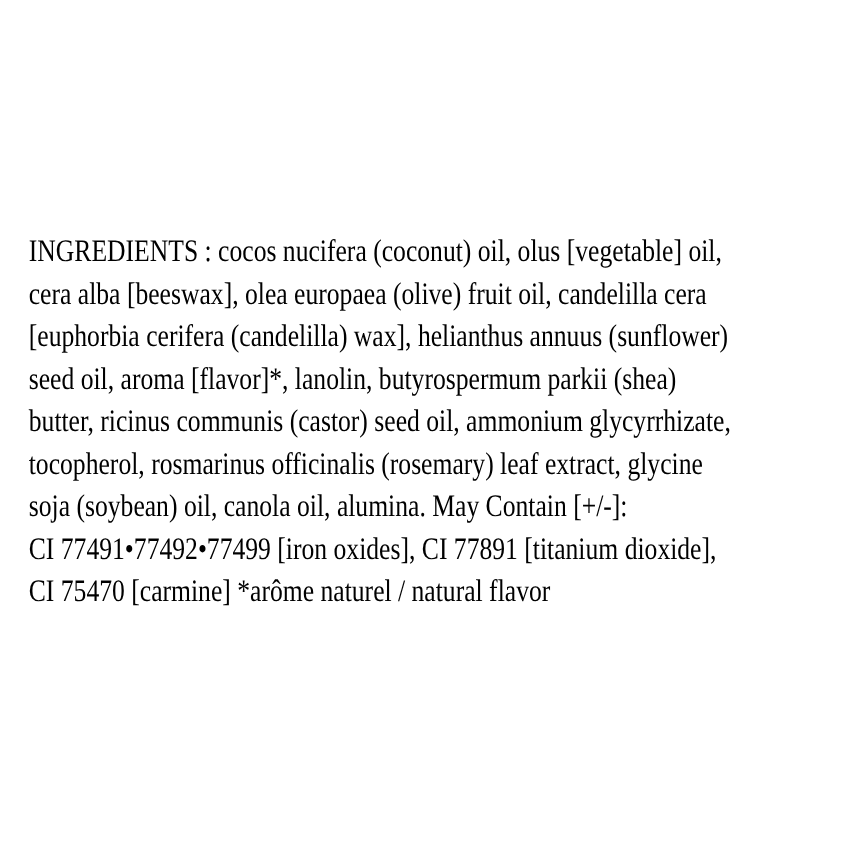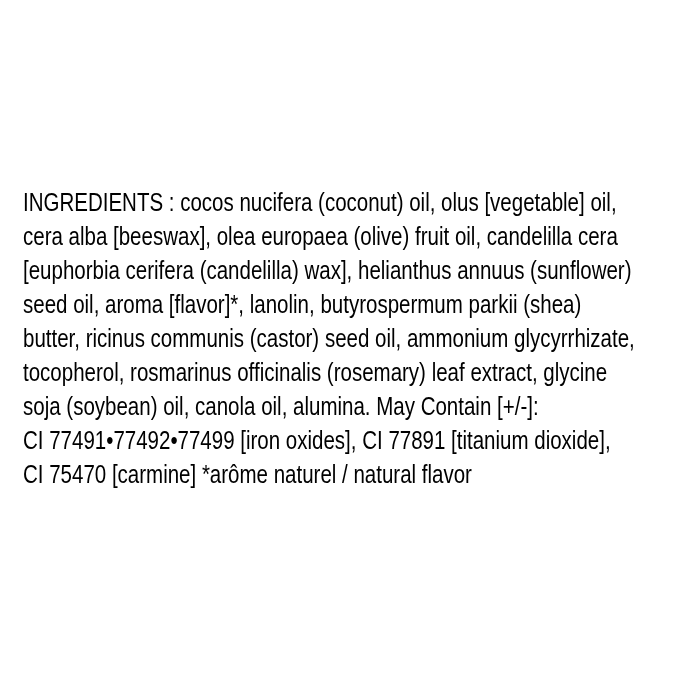--- a/index.html
+++ b/index.html
@@ -11,20 +11,21 @@
     height: 679px;
     background: #ffffff;
     overflow: hidden;
     font-family: "Liberation Sans", sans-serif;
   }
   .page {
     position: relative;
     width: 598px;
     height: 679px;
     background: #ffffff;
+    font-family: Liberation Serif, serif;
   }
   .text-block {
     position: absolute;
     left: 23px;
     top: 185px;
     color: #000000;
     font-size: 25px;
     line-height: 34px;
     font-weight: 400;
     white-space: nowrap;

